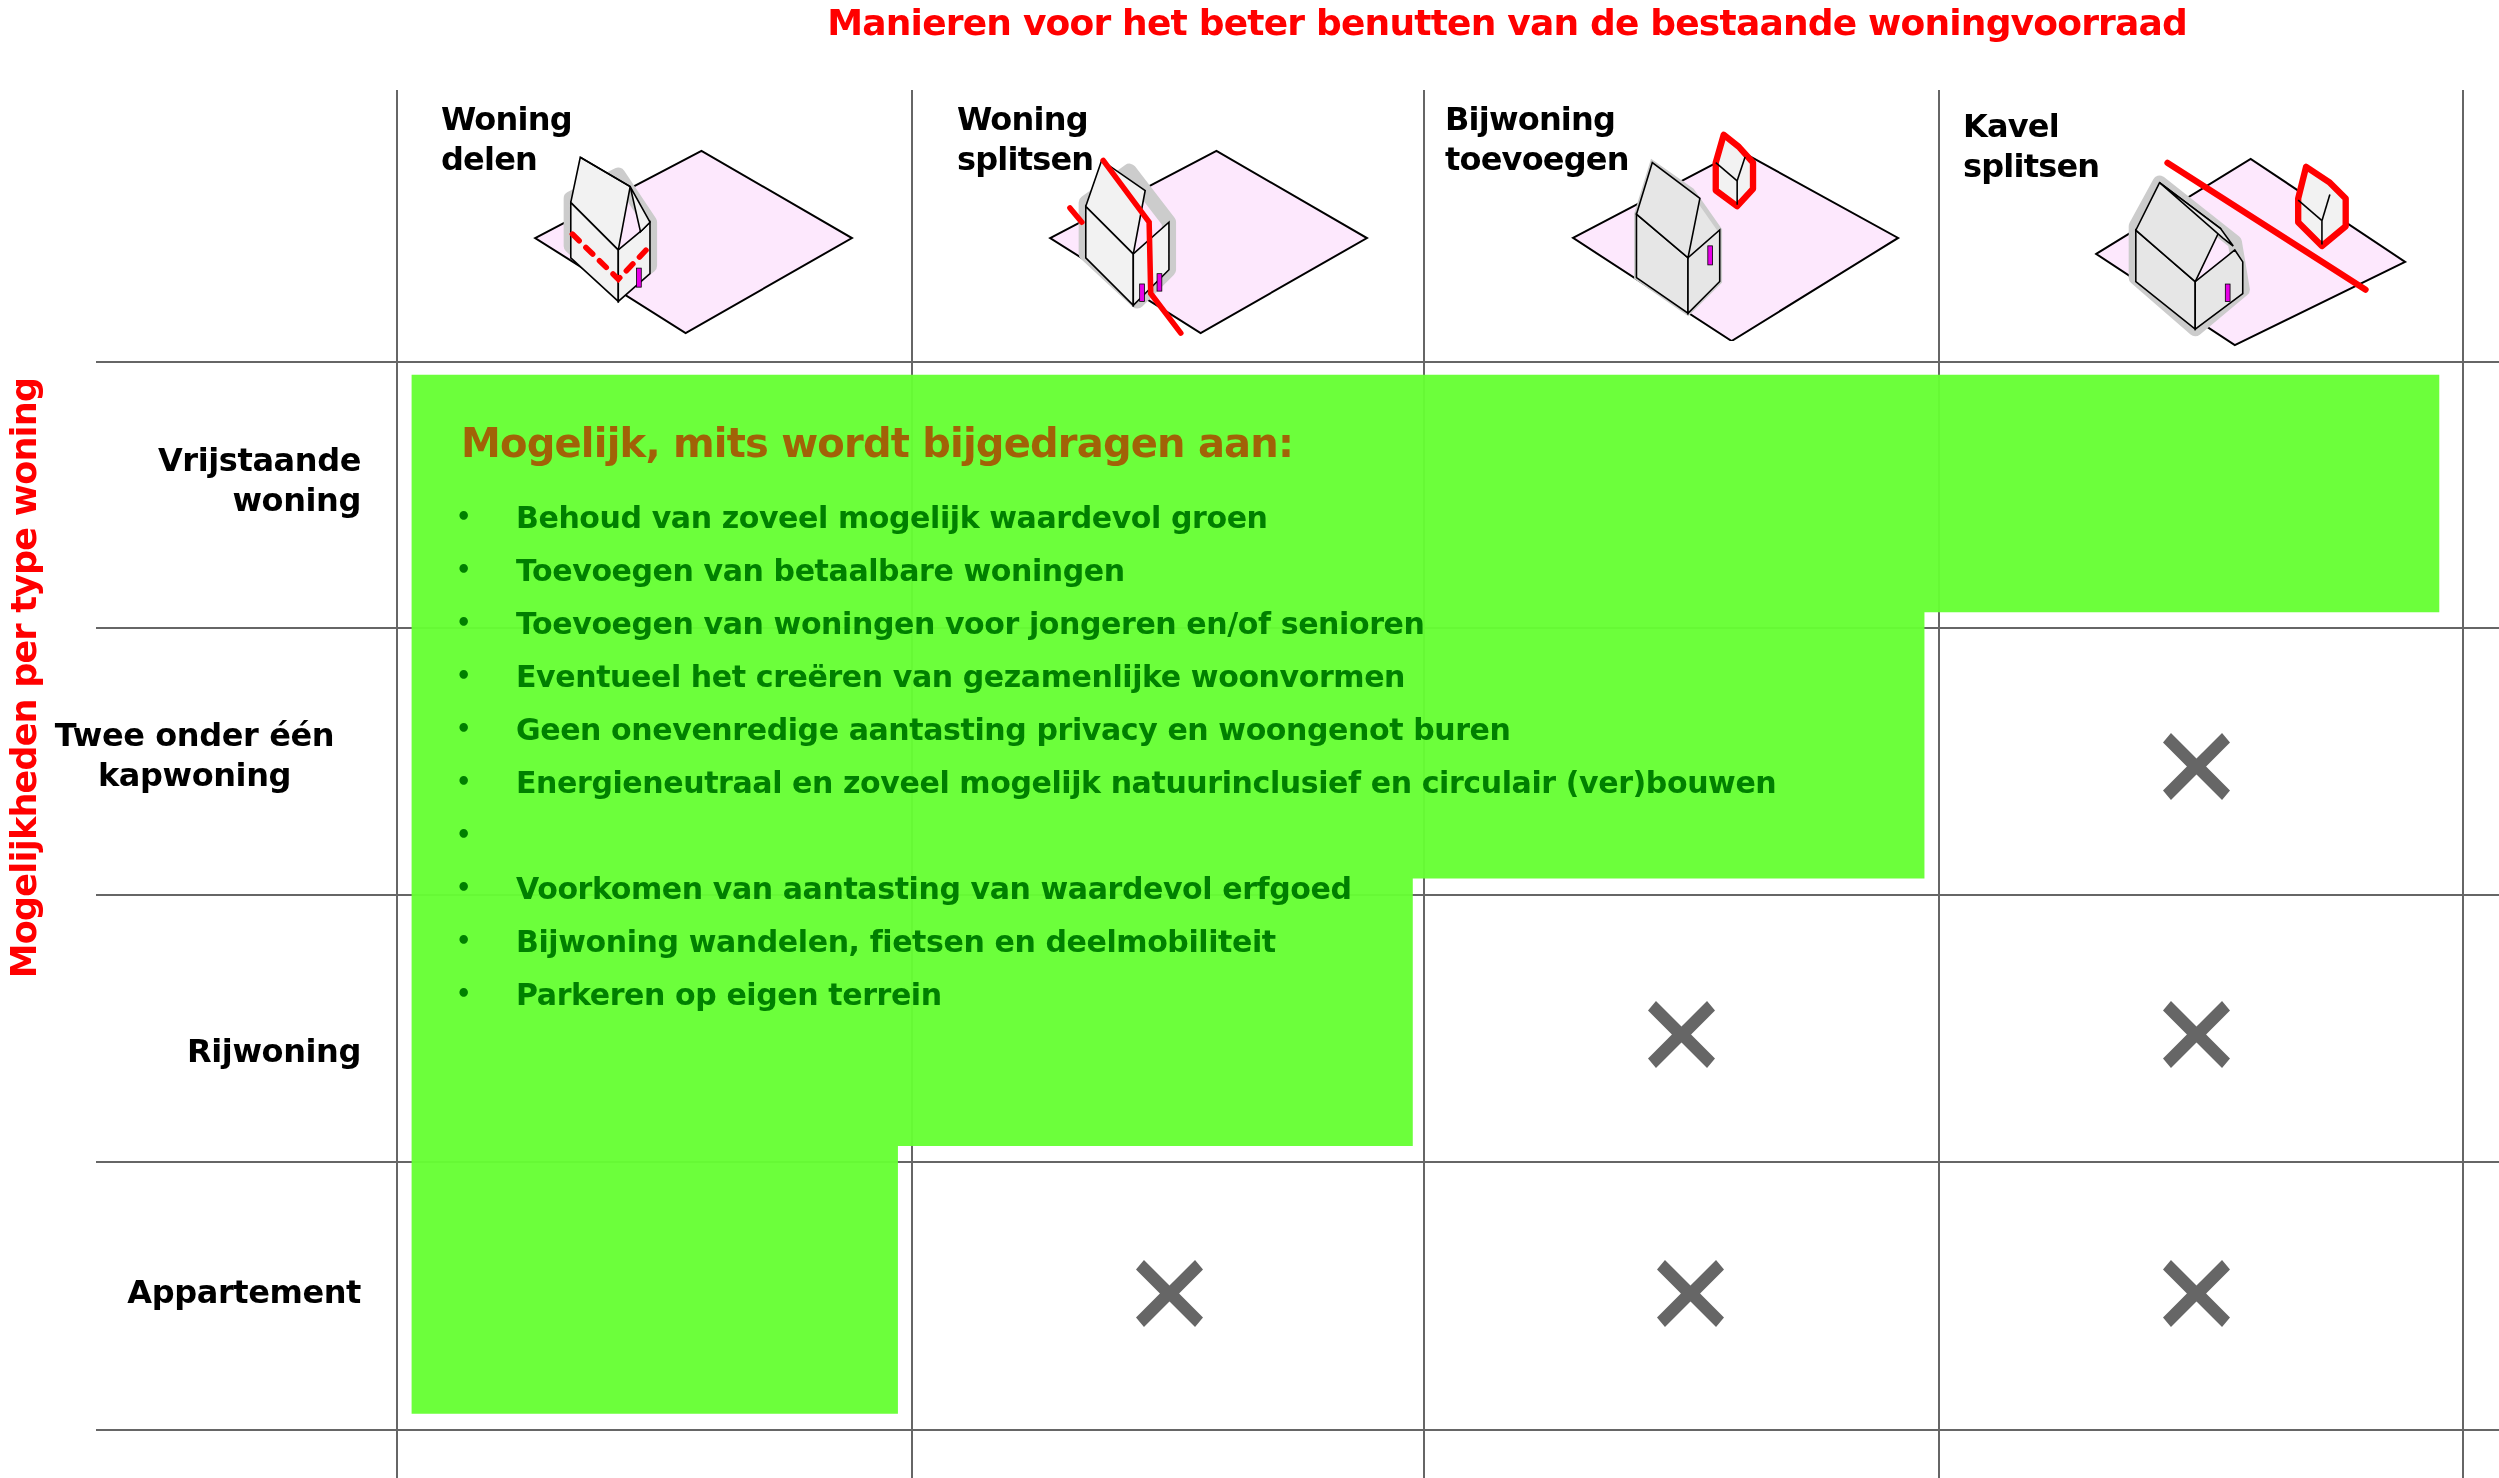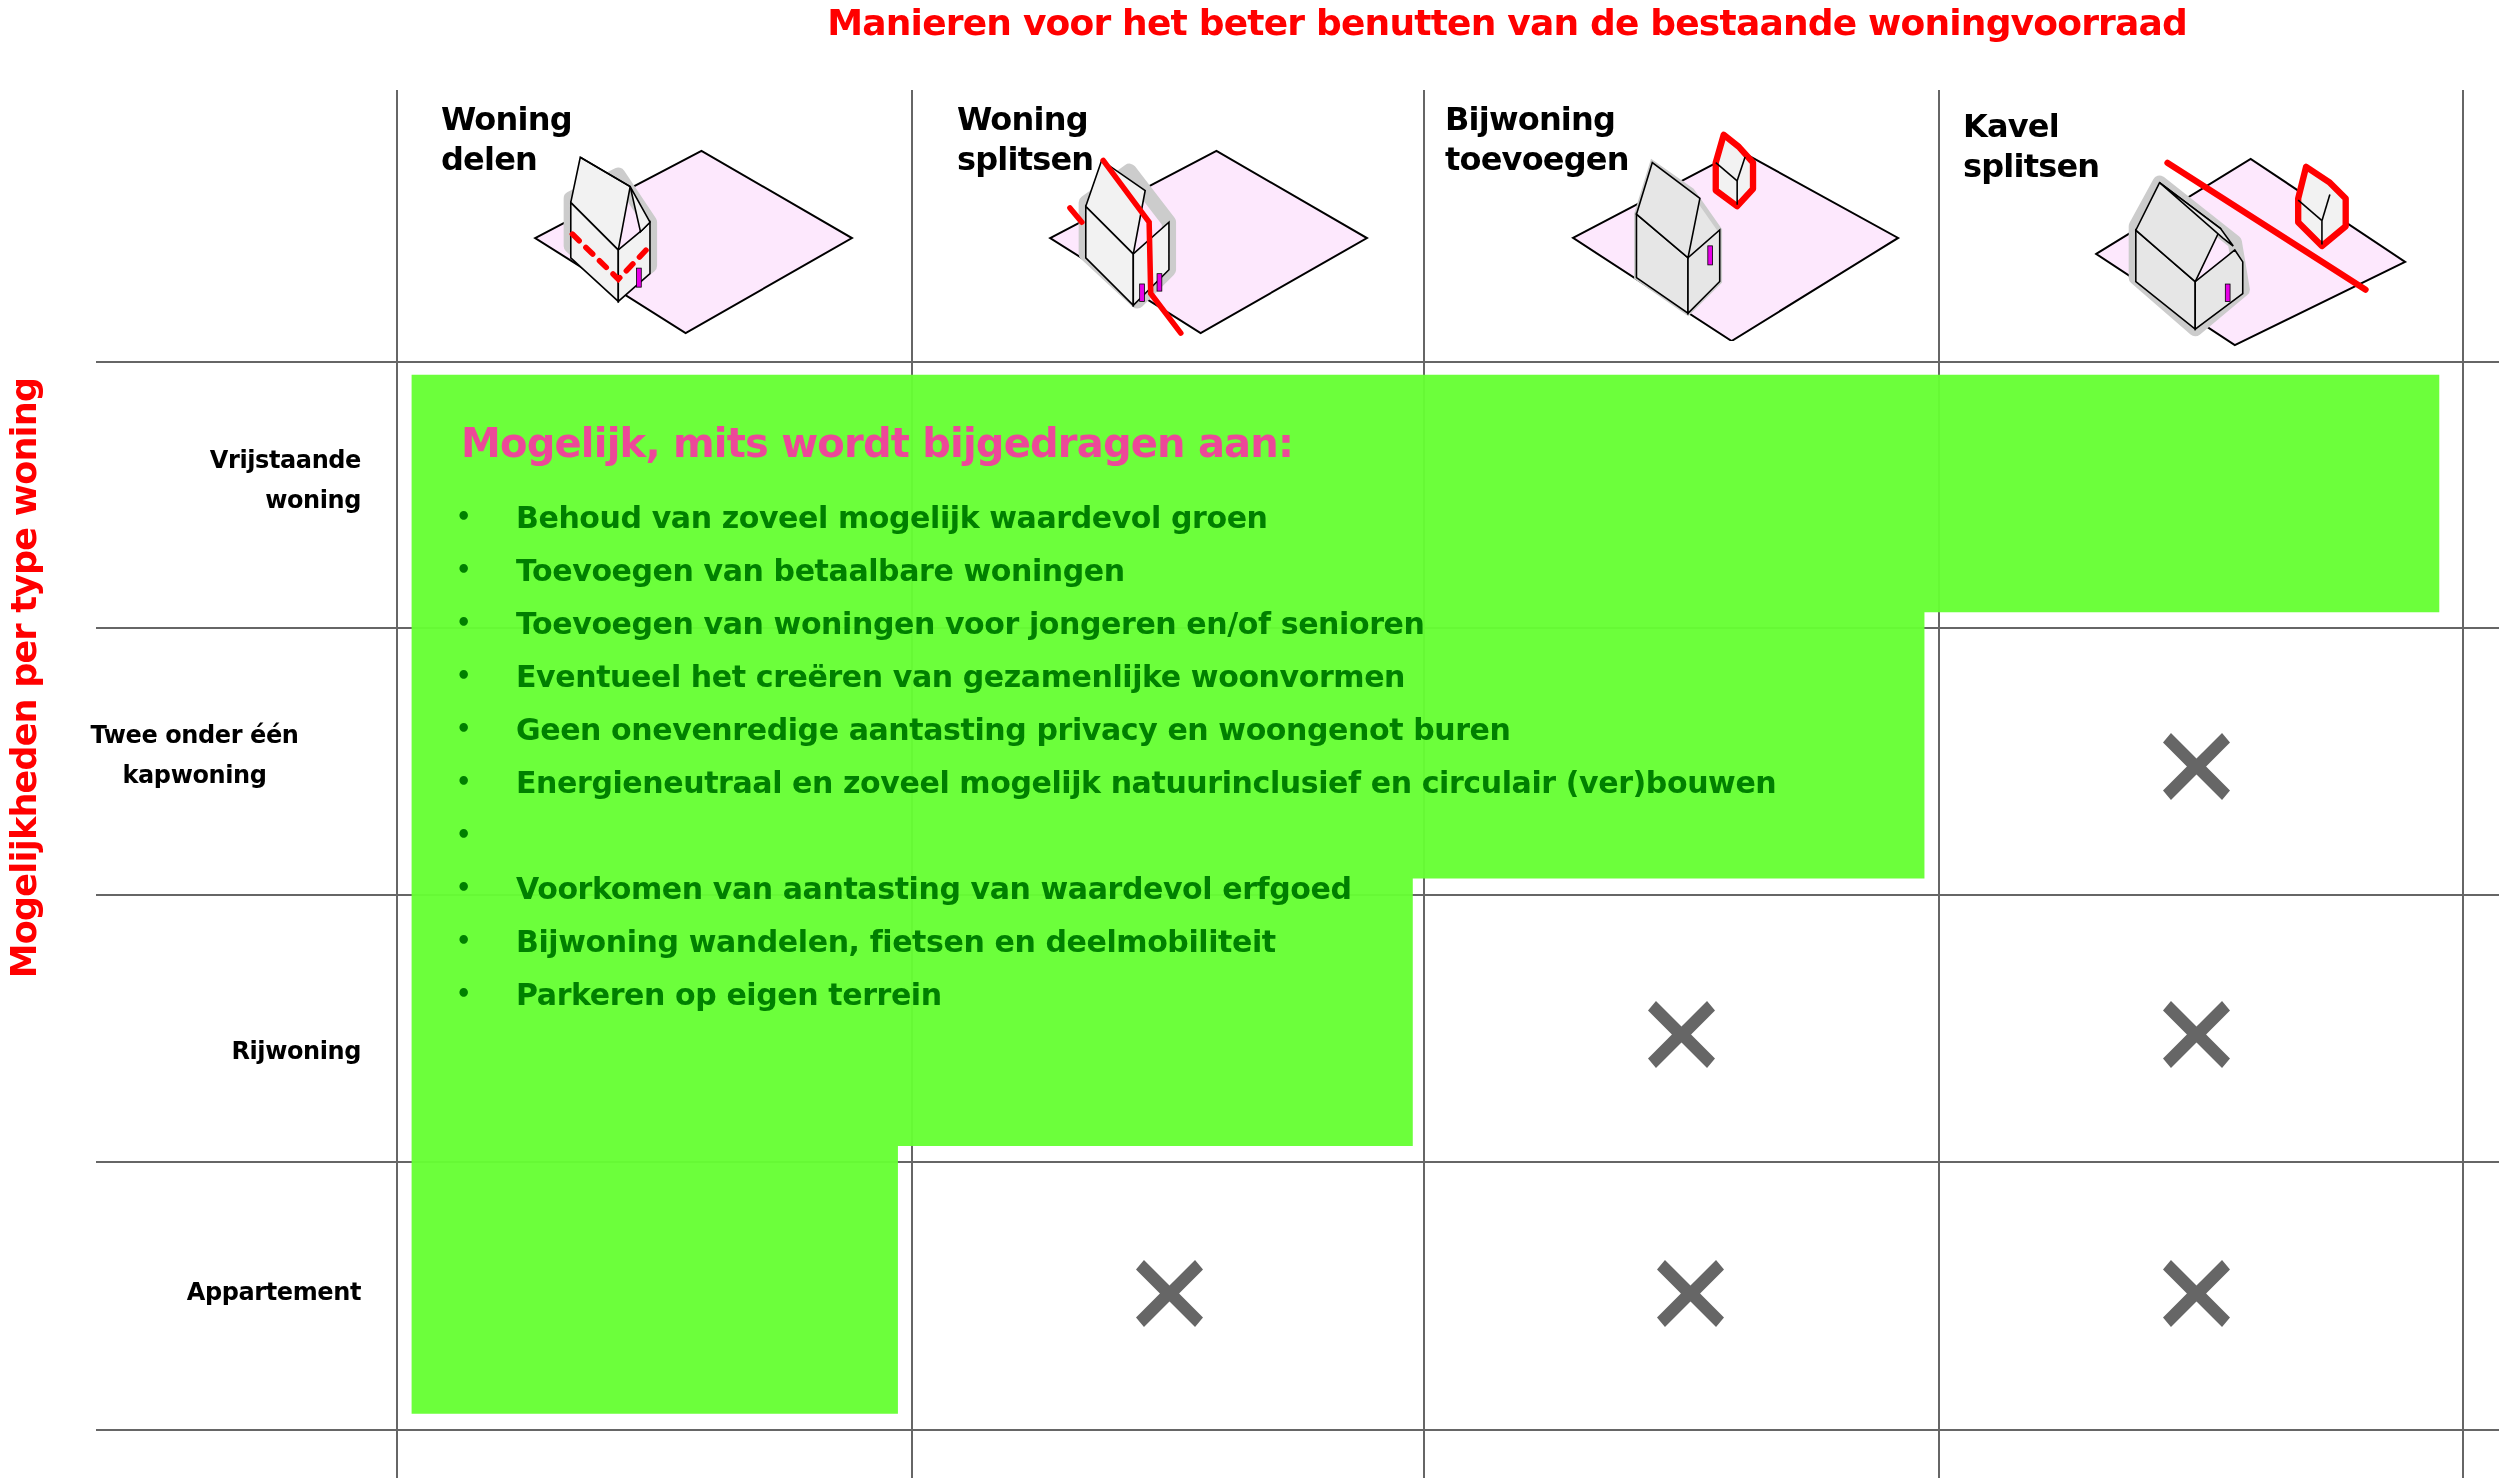--- a/index.html
+++ b/index.html
@@ -3,24 +3,24 @@
 <meta charset="utf-8">
 <style>
   html,body{margin:0;padding:0;background:#ffffff;}
   body{width:2500px;height:1478px;position:relative;overflow:hidden;font-family:"DejaVu Sans",sans-serif;}
   .abs{position:absolute;}
   .title{left:0;width:2187px;top:1.6px;text-align:right;color:#ff0000;font-weight:bold;font-size:36px;letter-spacing:-0.8px;font-family:"DejaVu Sans",sans-serif;}
   .vlabel{left:-333px;top:658px;width:713px;text-align:center;color:#ff0000;font-weight:bold;font-size:35px;transform:rotate(-90deg);transform-origin:center center;letter-spacing:-0.8px;}
   .hline{height:2.4px;background:#666666;}
   .vline{width:2.4px;background:#666666;}
   .colhead{font-weight:bold;font-size:32px;line-height:40px;color:#000;letter-spacing:-0.8px;}
-  .rowlabel{font-weight:bold;font-size:24px;line-height:40px;color:#000;text-align:right;width:333px;left:28px;letter-spacing:-0.4px;}
+  .rowlabel{font-weight:bold;font-size:32px;line-height:40px;color:#000;text-align:right;width:333px;left:28px;letter-spacing:-0.4px;}
   .green{left:0;top:0;width:2500px;height:1478px;}
   .green svg{position:absolute;left:0;top:0;}
-  .gheading{left:461px;top:420px;font-weight:bold;font-size:40px;color:#ec4899;letter-spacing:-0.8px;white-space:nowrap;}
+  .gheading{left:461px;top:420px;font-weight:bold;font-size:40px;color:#a16207;letter-spacing:-0.8px;white-space:nowrap;}
   .bullets{left:456px;top:491px;margin:0;padding:0;list-style:none;}
   .bullets li{position:relative;height:53px;line-height:53px;font-weight:bold;font-size:30px;color:#008000;padding-left:60px;white-space:nowrap;letter-spacing:-0.4px;}
   .bullets li .dot{position:absolute;left:0;top:0;font-size:24px;}
   .xmark{width:67px;height:67px;}
   .icon{position:absolute;}
 </style>
 </head>
 <body>
 
 <div class="abs title">Manieren voor het beter benutten van de bestaande woningvoorraad</div>

